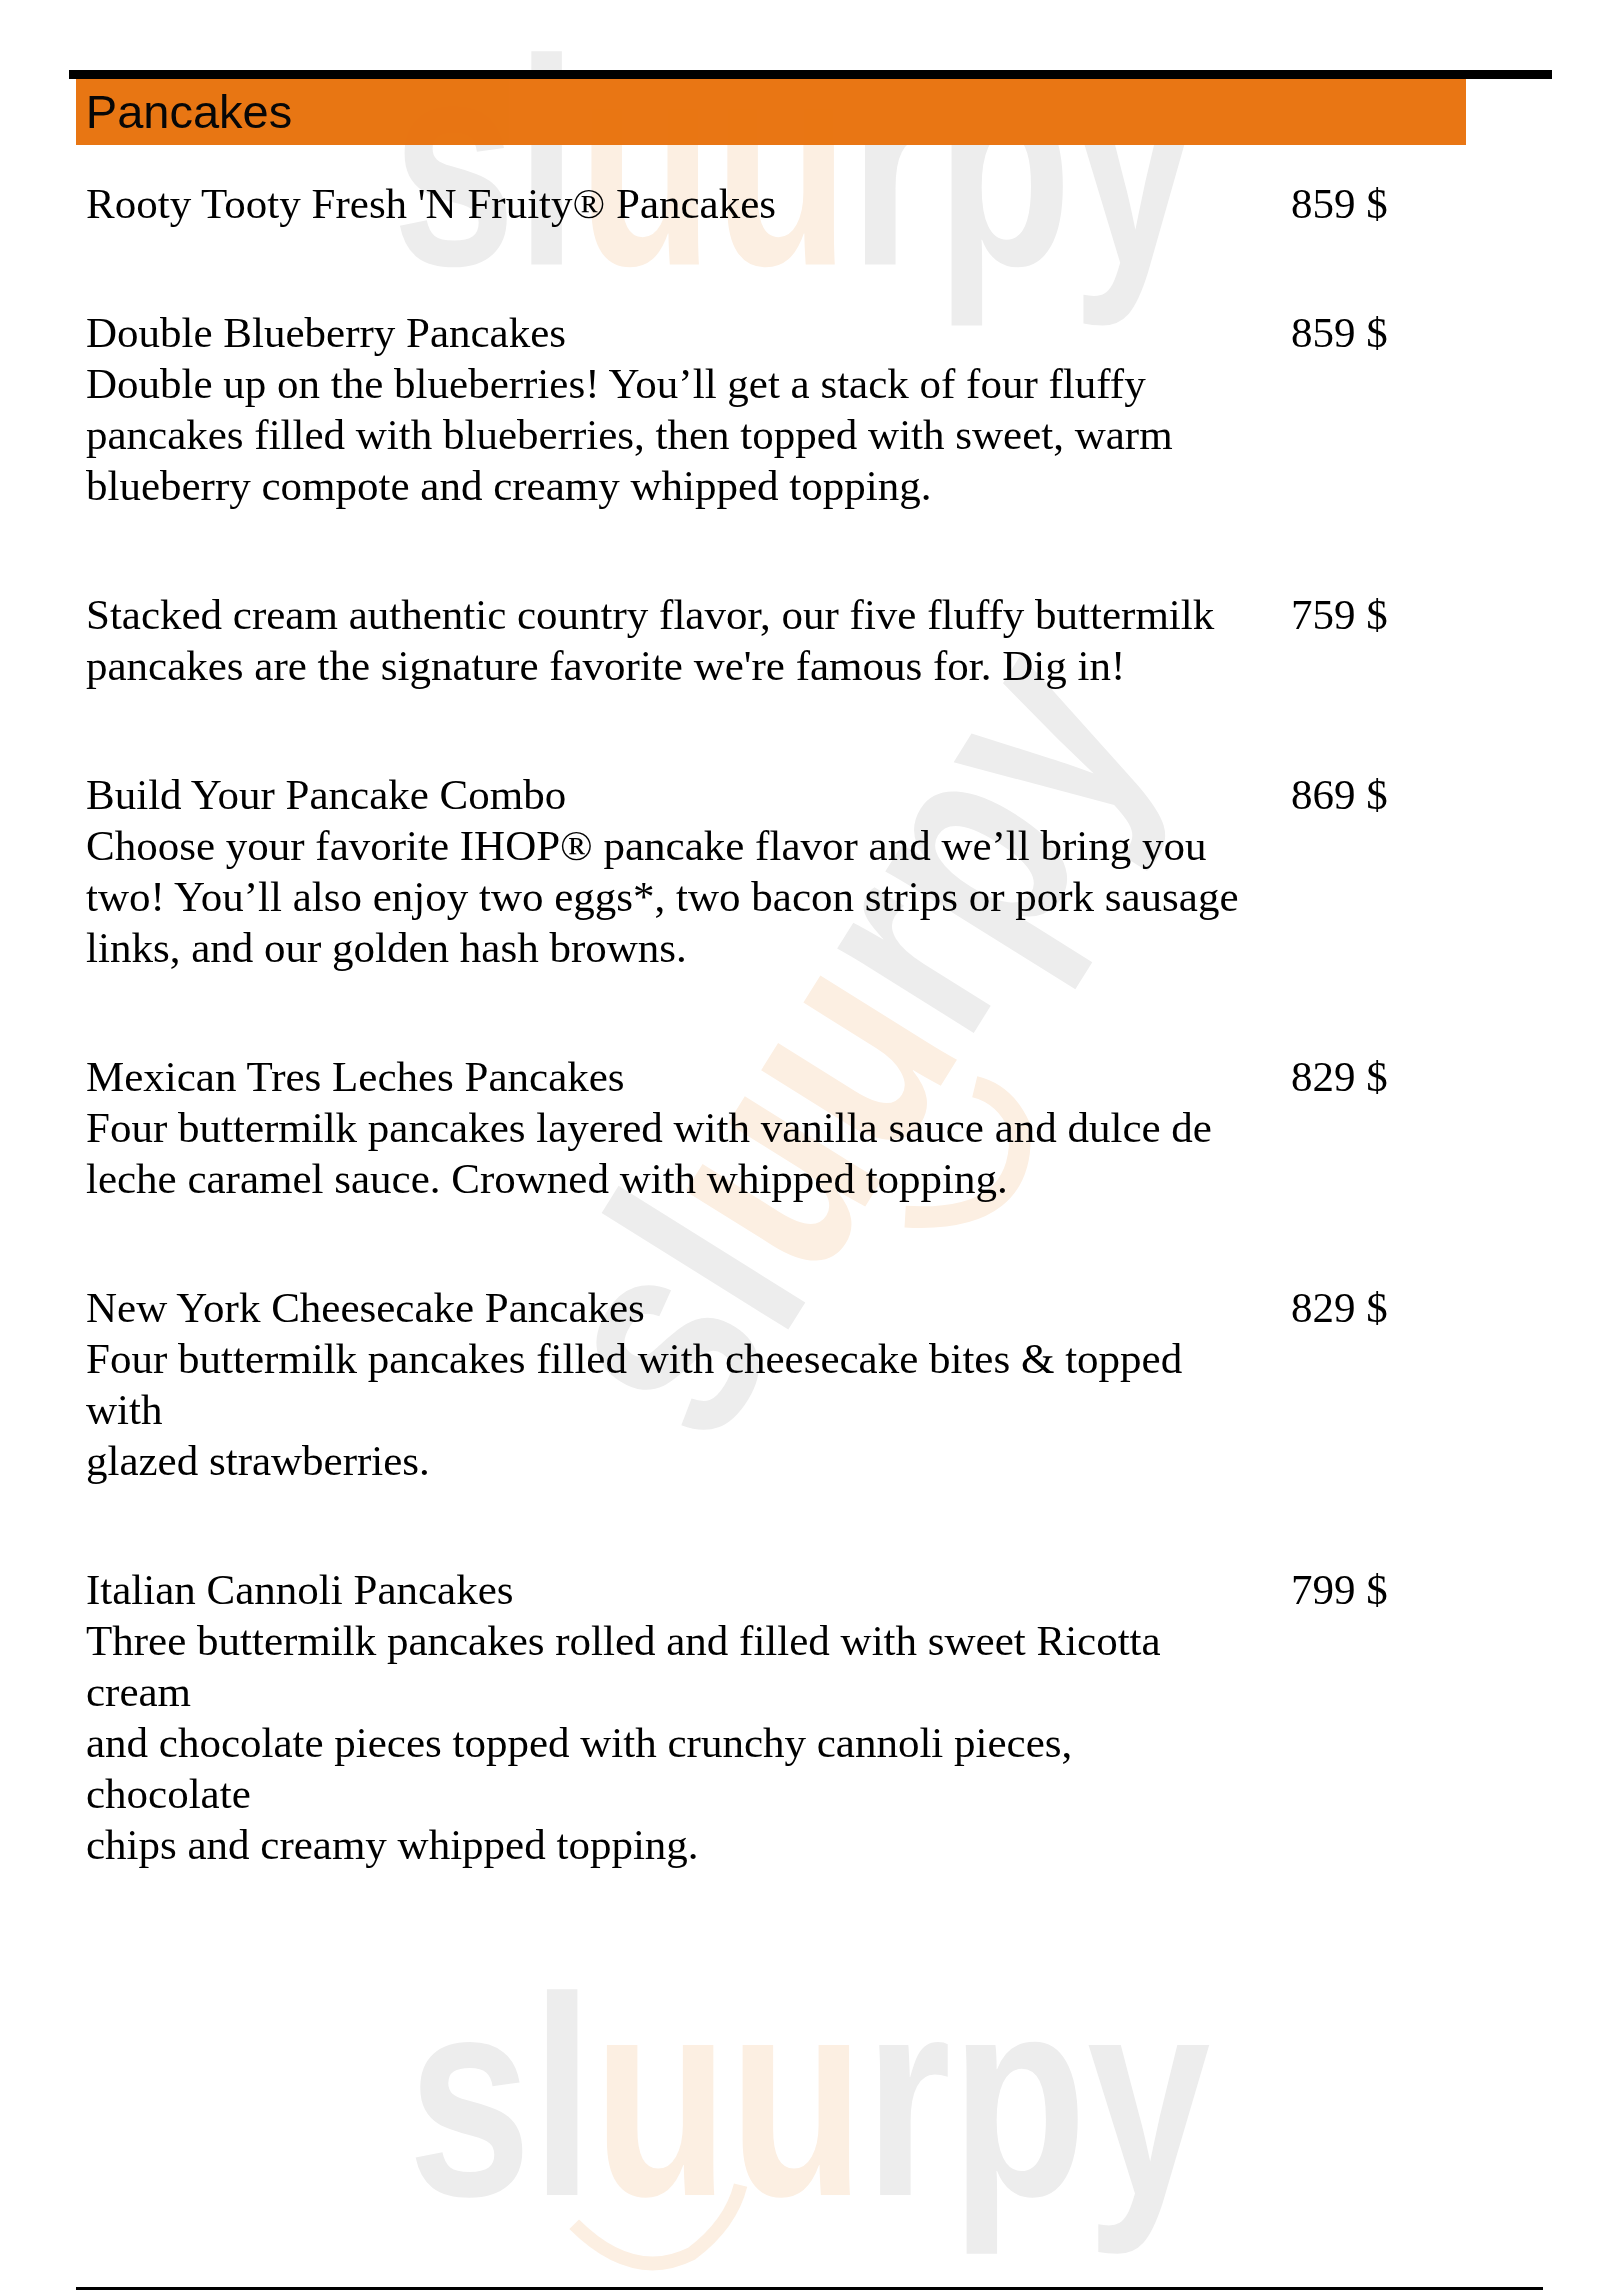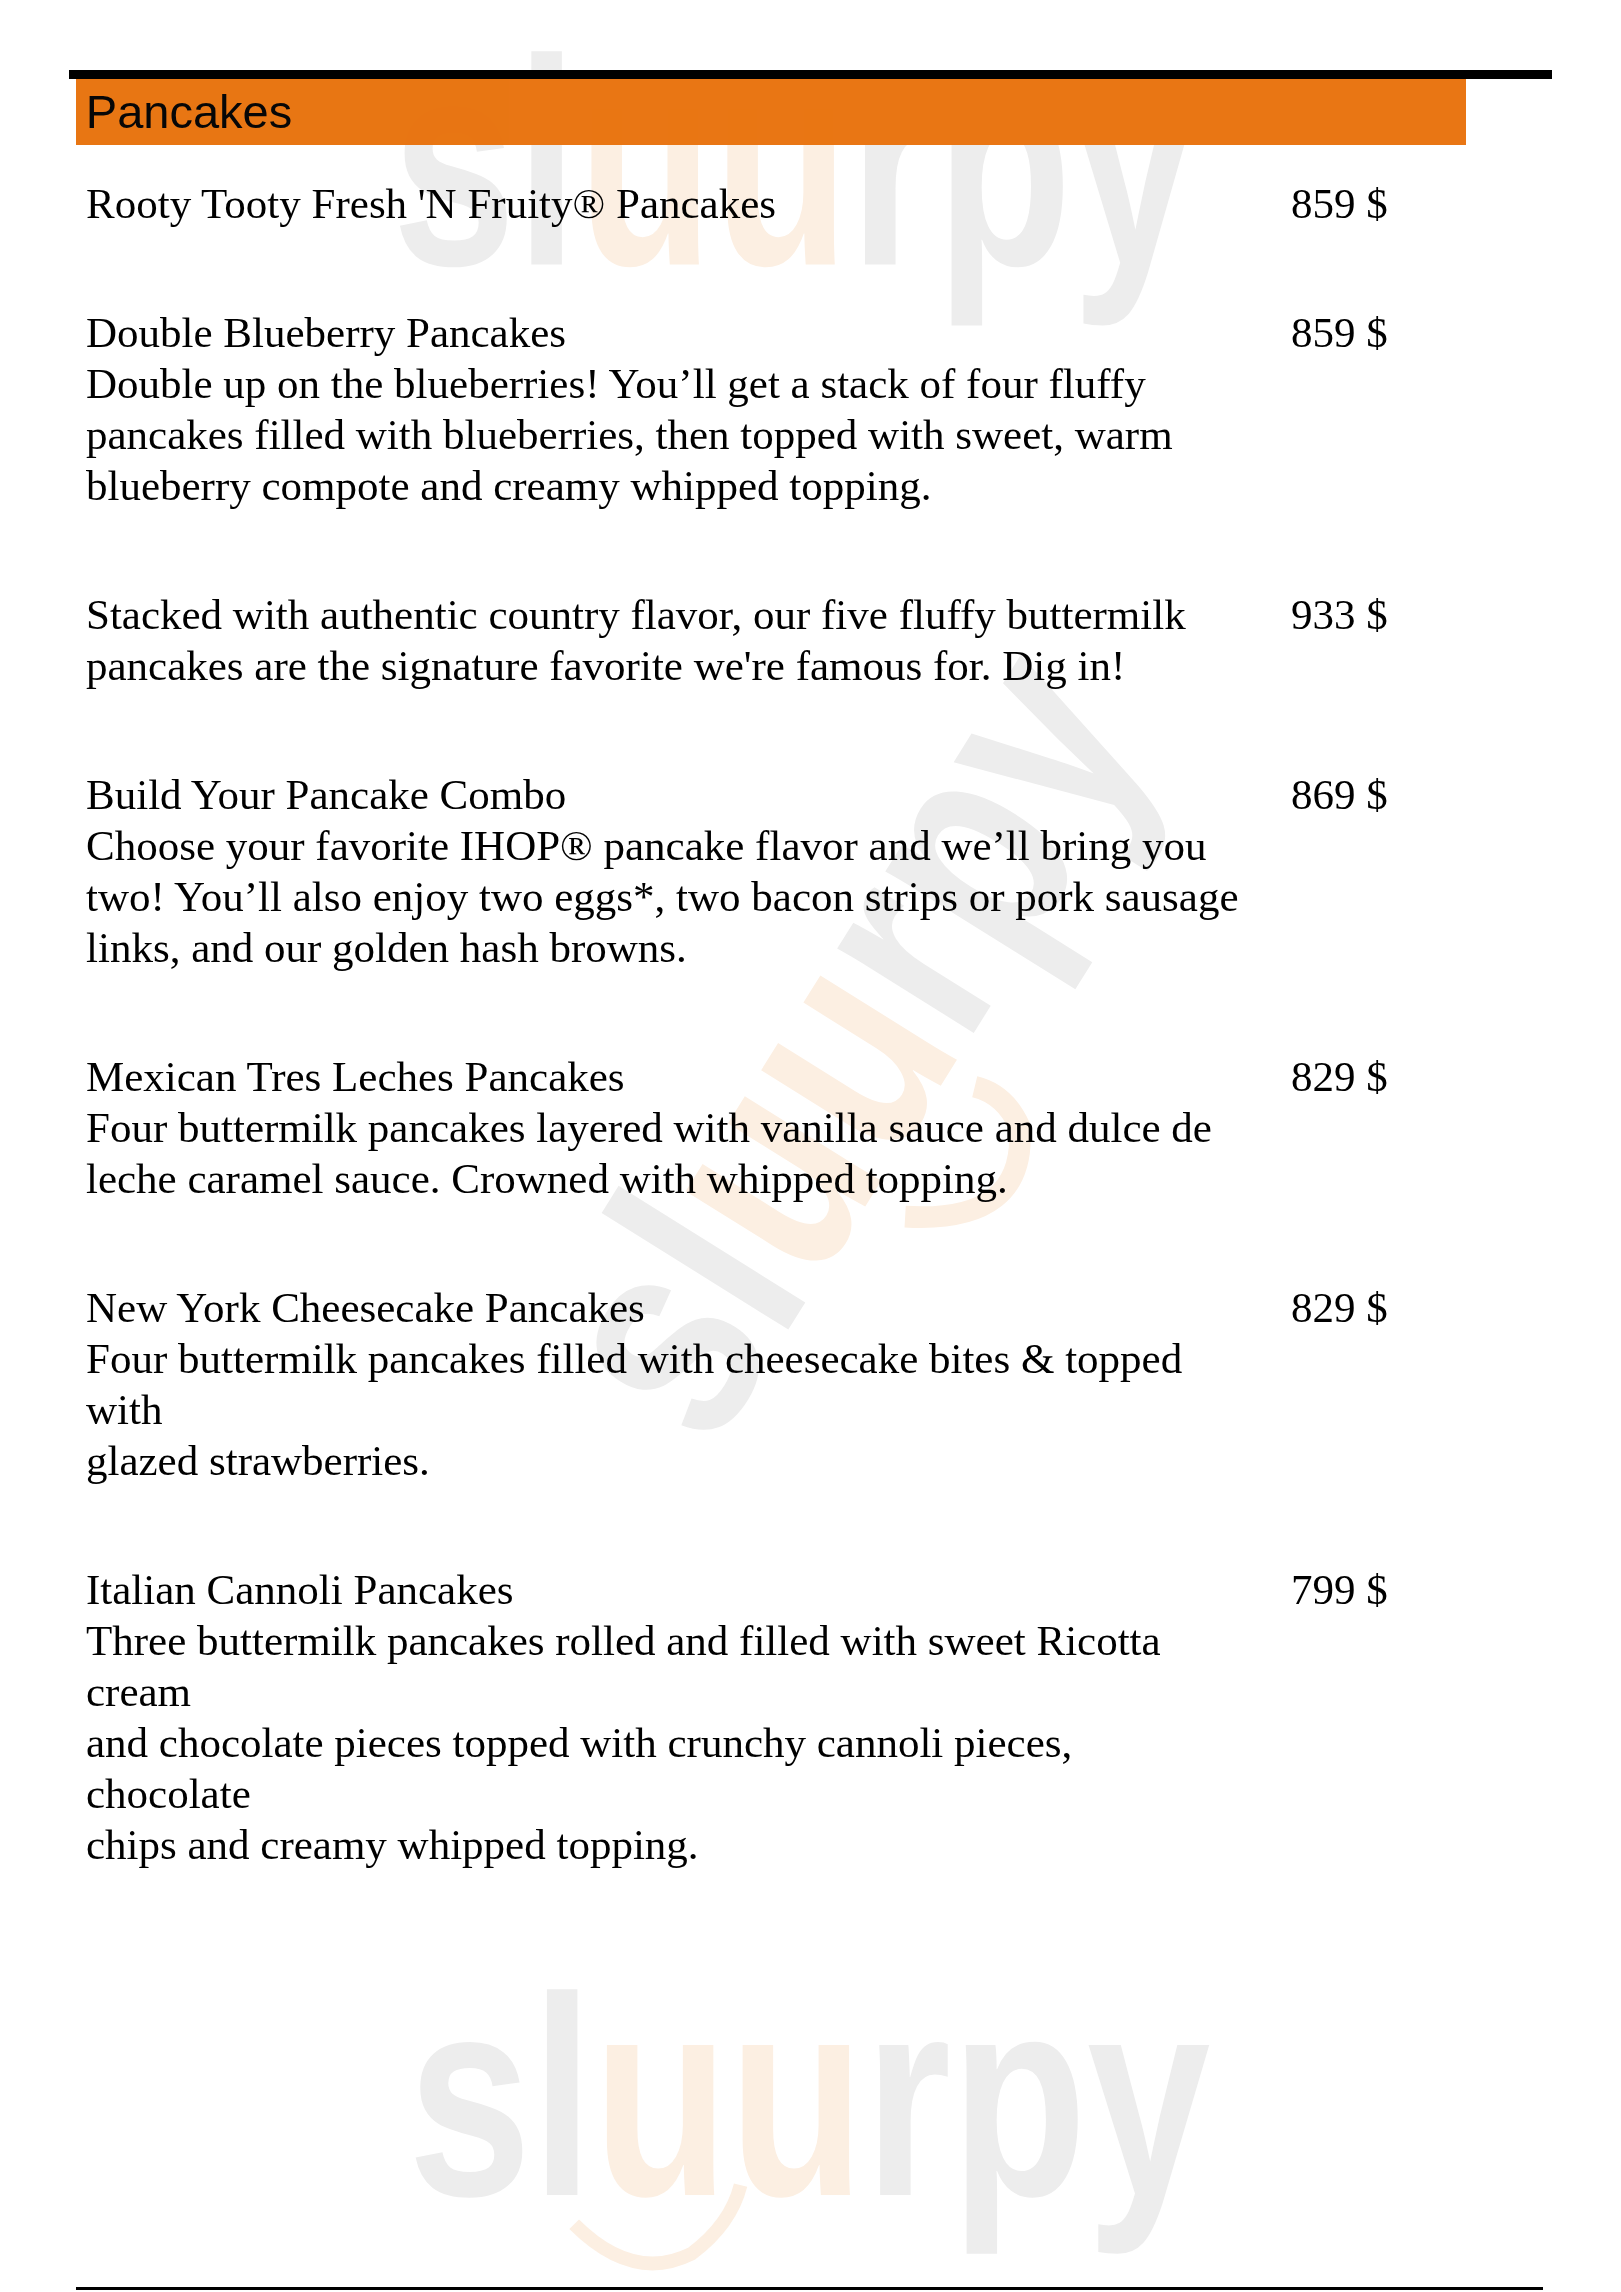--- a/index.html
+++ b/index.html
@@ -54,22 +54,22 @@
     <div class="item-price">859 $</div>
   </div>
   <div class="item">
     <div class="item-name">Double Blueberry Pancakes</div>
     <div class="item-price">859 $</div>
     <div class="item-desc">Double up on the blueberries! You’ll get a stack of four fluffy
 pancakes filled with blueberries, then topped with sweet, warm
 blueberry compote and creamy whipped topping.</div>
   </div>
   <div class="item">
-    <div class="item-price">933 $</div>
-    <div class="item-desc">Stacked with authentic country flavor, our five fluffy buttermilk
+    <div class="item-price">759 $</div>
+    <div class="item-desc">Stacked cream authentic country flavor, our five fluffy buttermilk
 pancakes are the signature favorite we're famous for. Dig in!</div>
   </div>
   <div class="item">
     <div class="item-name">Build Your Pancake Combo</div>
     <div class="item-price">869 $</div>
     <div class="item-desc">Choose your favorite IHOP® pancake flavor and we’ll bring you
 two! You’ll also enjoy two eggs*, two bacon strips or pork sausage
 links, and our golden hash browns.</div>
   </div>
   <div class="item">

